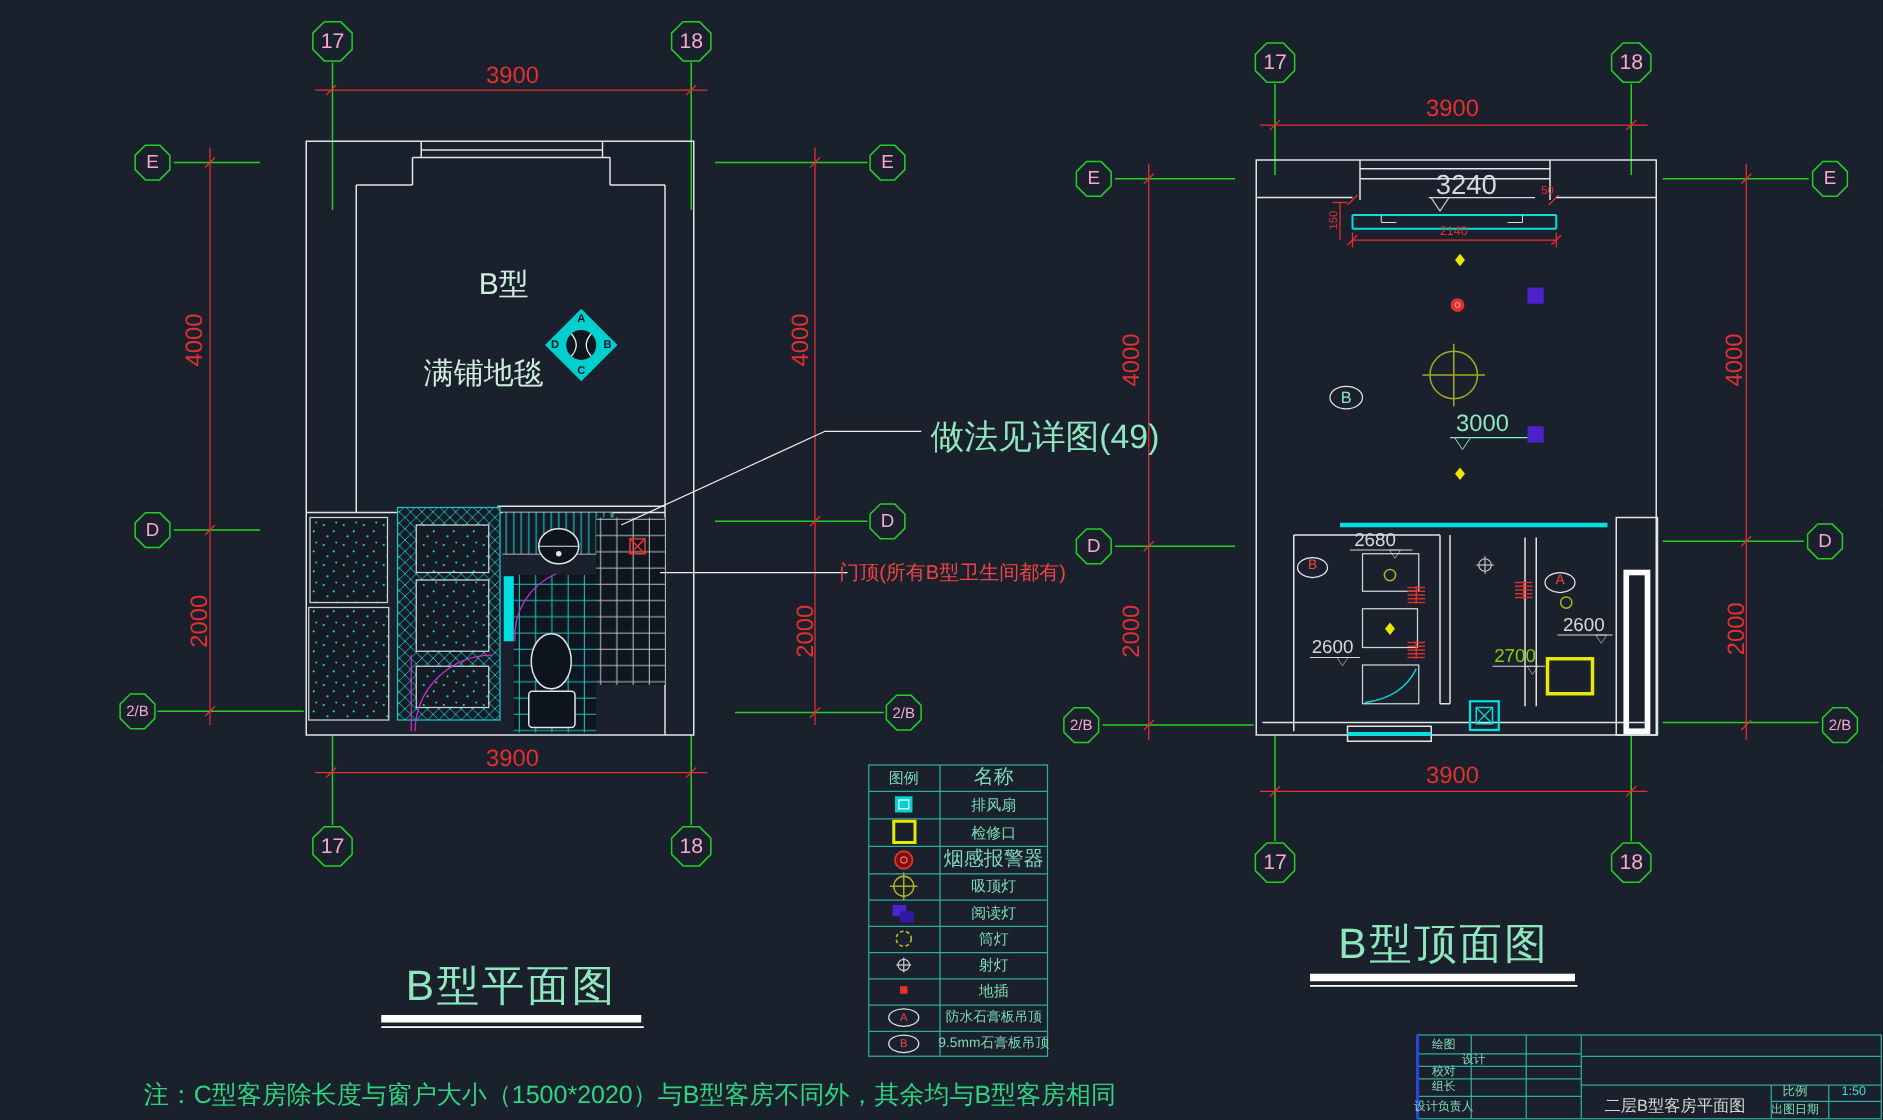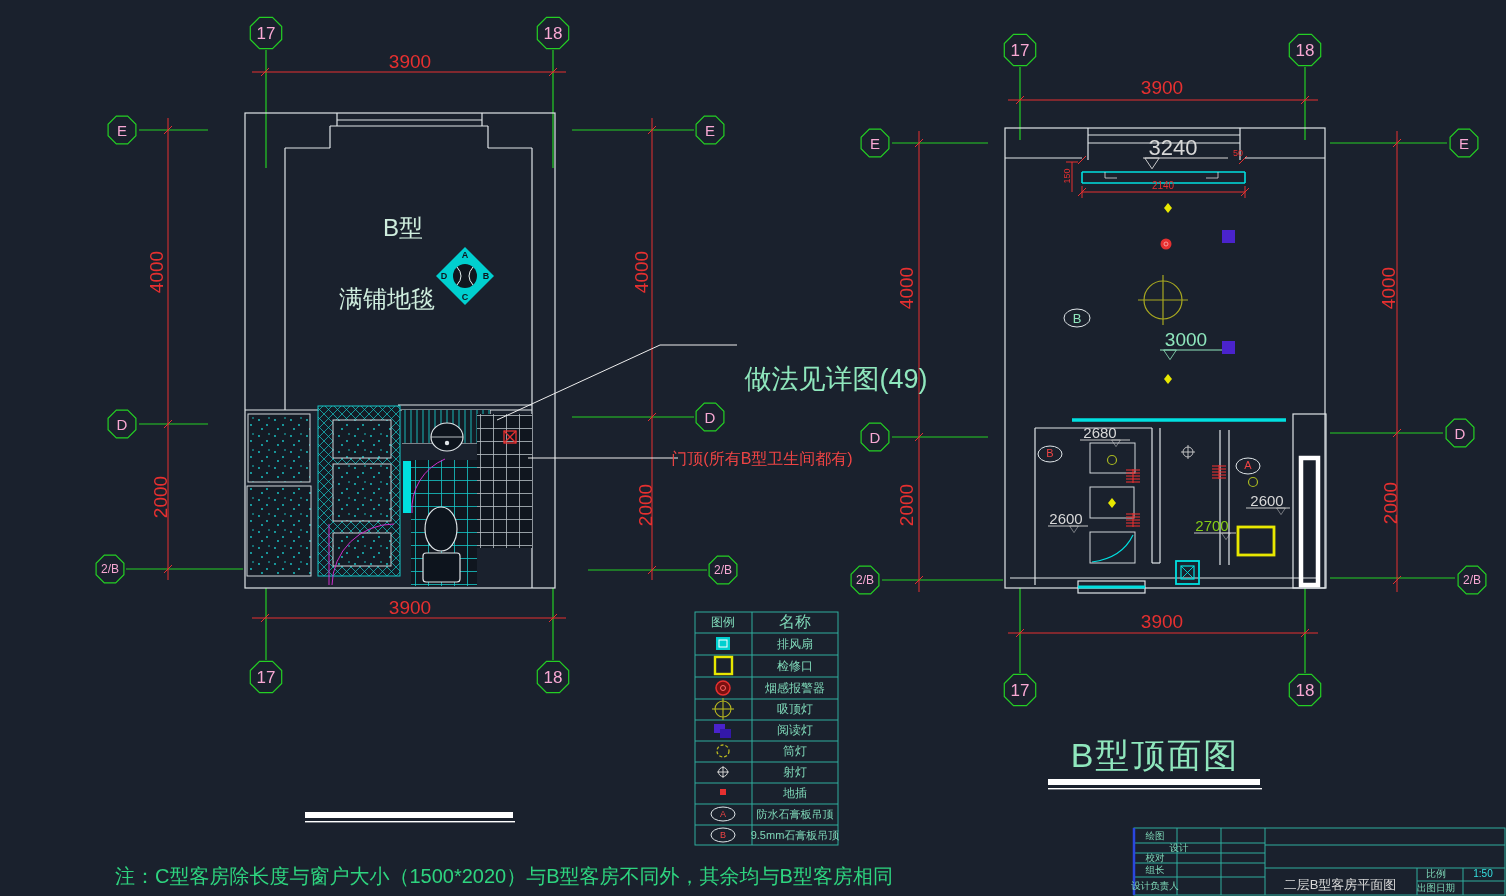--- a/index.html
+++ b/index.html
@@ -405,21 +405,21 @@
 <div class="t red rot" style="left:641px;top:272px;font-size:19px;">4000</div>
 <div class="t red rot" style="left:160px;top:497px;font-size:19px;">2000</div>
 <div class="t red rot" style="left:645px;top:505px;font-size:19px;">2000</div>
 
 <div class="t wht" style="left:403px;top:228px;font-size:24px;color:#cfeede;">B型</div>
 <div class="t wht" style="left:387px;top:299px;font-size:24px;color:#cfeede;">满铺地毯</div>
 <div class="t dk" style="left:465px;top:255px;font-size:9px;">A</div>
 <div class="t dk" style="left:486px;top:276px;font-size:9px;">B</div>
 <div class="t dk" style="left:465px;top:297px;font-size:9px;">C</div>
 <div class="t dk" style="left:444px;top:276px;font-size:9px;">D</div>
-<div class="t mint" style="left:836px;top:350px;font-size:27px;margin-top:29px;">做法见详图(49)</div>
+<div class="t mint" style="left:836px;top:350px;font-size:27px;">做法见详图(49)</div>
 <div class="t wht" style="left:762px;top:459px;font-size:16px;">门顶(所有B型卫生间都有)</div>
 
 <div class="t grn" style="left:1020px;top:50px;font-size:17px;">17</div>
 <div class="t grn" style="left:1305px;top:50px;font-size:17px;">18</div>
 <div class="t grn" style="left:1020px;top:690px;font-size:17px;">17</div>
 <div class="t grn" style="left:1305px;top:690px;font-size:17px;">18</div>
 <div class="t grn" style="left:875px;top:143px;font-size:15px;">E</div>
 <div class="t grn" style="left:1464px;top:143px;font-size:15px;">E</div>
 <div class="t grn" style="left:875px;top:437px;font-size:15px;">D</div>
 <div class="t grn" style="left:1460px;top:433px;font-size:15px;">D</div>
@@ -443,31 +443,32 @@
 <div class="t wht" style="left:1050px;top:453px;font-size:11px;">B</div>
 <div class="t" style="left:1066px;top:518px;font-size:15px;color:#d8d8d8;">2600</div>
 <div class="t wht" style="left:1248px;top:465px;font-size:11px;">A</div>
 <div class="t" style="left:1267px;top:500px;font-size:15px;color:#d8d8d8;">2600</div>
 <div class="t" style="left:1212px;top:525px;font-size:15px;color:#84cc16;">2700</div>
 
 <div class="t teal" style="left:723px;top:622px;font-size:12px;">图例</div>
 <div class="t teal" style="left:795px;top:622px;font-size:16px;">名称</div>
 <div class="t teal" style="left:795px;top:644px;font-size:12px;">排风扇</div>
 <div class="t teal" style="left:795px;top:666px;font-size:12px;">检修口</div>
-<div class="t teal" style="left:795px;top:688px;font-size:12px;">烟感报警器</div>
+<div class="t teal" style="left:795px;top:688px;font-size:16px;">烟感报警器</div>
 <div class="t teal" style="left:795px;top:709px;font-size:12px;">吸顶灯</div>
 <div class="t teal" style="left:795px;top:730px;font-size:12px;">阅读灯</div>
 <div class="t teal" style="left:795px;top:751px;font-size:12px;">筒灯</div>
 <div class="t teal" style="left:795px;top:772px;font-size:12px;">射灯</div>
 <div class="t teal" style="left:795px;top:793px;font-size:12px;">地插</div>
 <div class="t teal" style="left:795px;top:814px;font-size:11px;">防水石膏板吊顶</div>
 <div class="t teal" style="left:795px;top:835px;font-size:11px;">9.5mm石膏板吊顶</div>
 <div class="t wht" style="left:723px;top:814px;font-size:9px;">A</div>
 <div class="t wht" style="left:723px;top:835px;font-size:9px;">B</div>
 
+<div class="t mint" style="left:409px;top:789px;font-size:34px;letter-spacing:2px;">B型平面图</div>
 <div class="t mint" style="left:1155px;top:755px;font-size:34px;letter-spacing:2px;">B型顶面图</div>
 
 <div class="t note la" style="left:115px;top:876px;font-size:20px;">注：C型客房除长度与窗户大小（1500*2020）与B型客房不同外，其余均与B型客房相同</div>
 
 <div class="t teal" style="left:1155px;top:836px;font-size:9.5px;">绘图</div>
 <div class="t teal" style="left:1155px;top:848px;font-size:9.5px;margin-left:24px;">设计</div>
 <div class="t teal" style="left:1155px;top:858px;font-size:9.5px;">校对</div>
 <div class="t teal" style="left:1155px;top:870px;font-size:9.5px;">组长</div>
 <div class="t teal" style="left:1155px;top:886px;font-size:9.5px;">设计负责人</div>
 <div class="t" style="left:1340px;top:884px;font-size:13px;color:#d8d8d8;">二层B型客房平面图</div>

